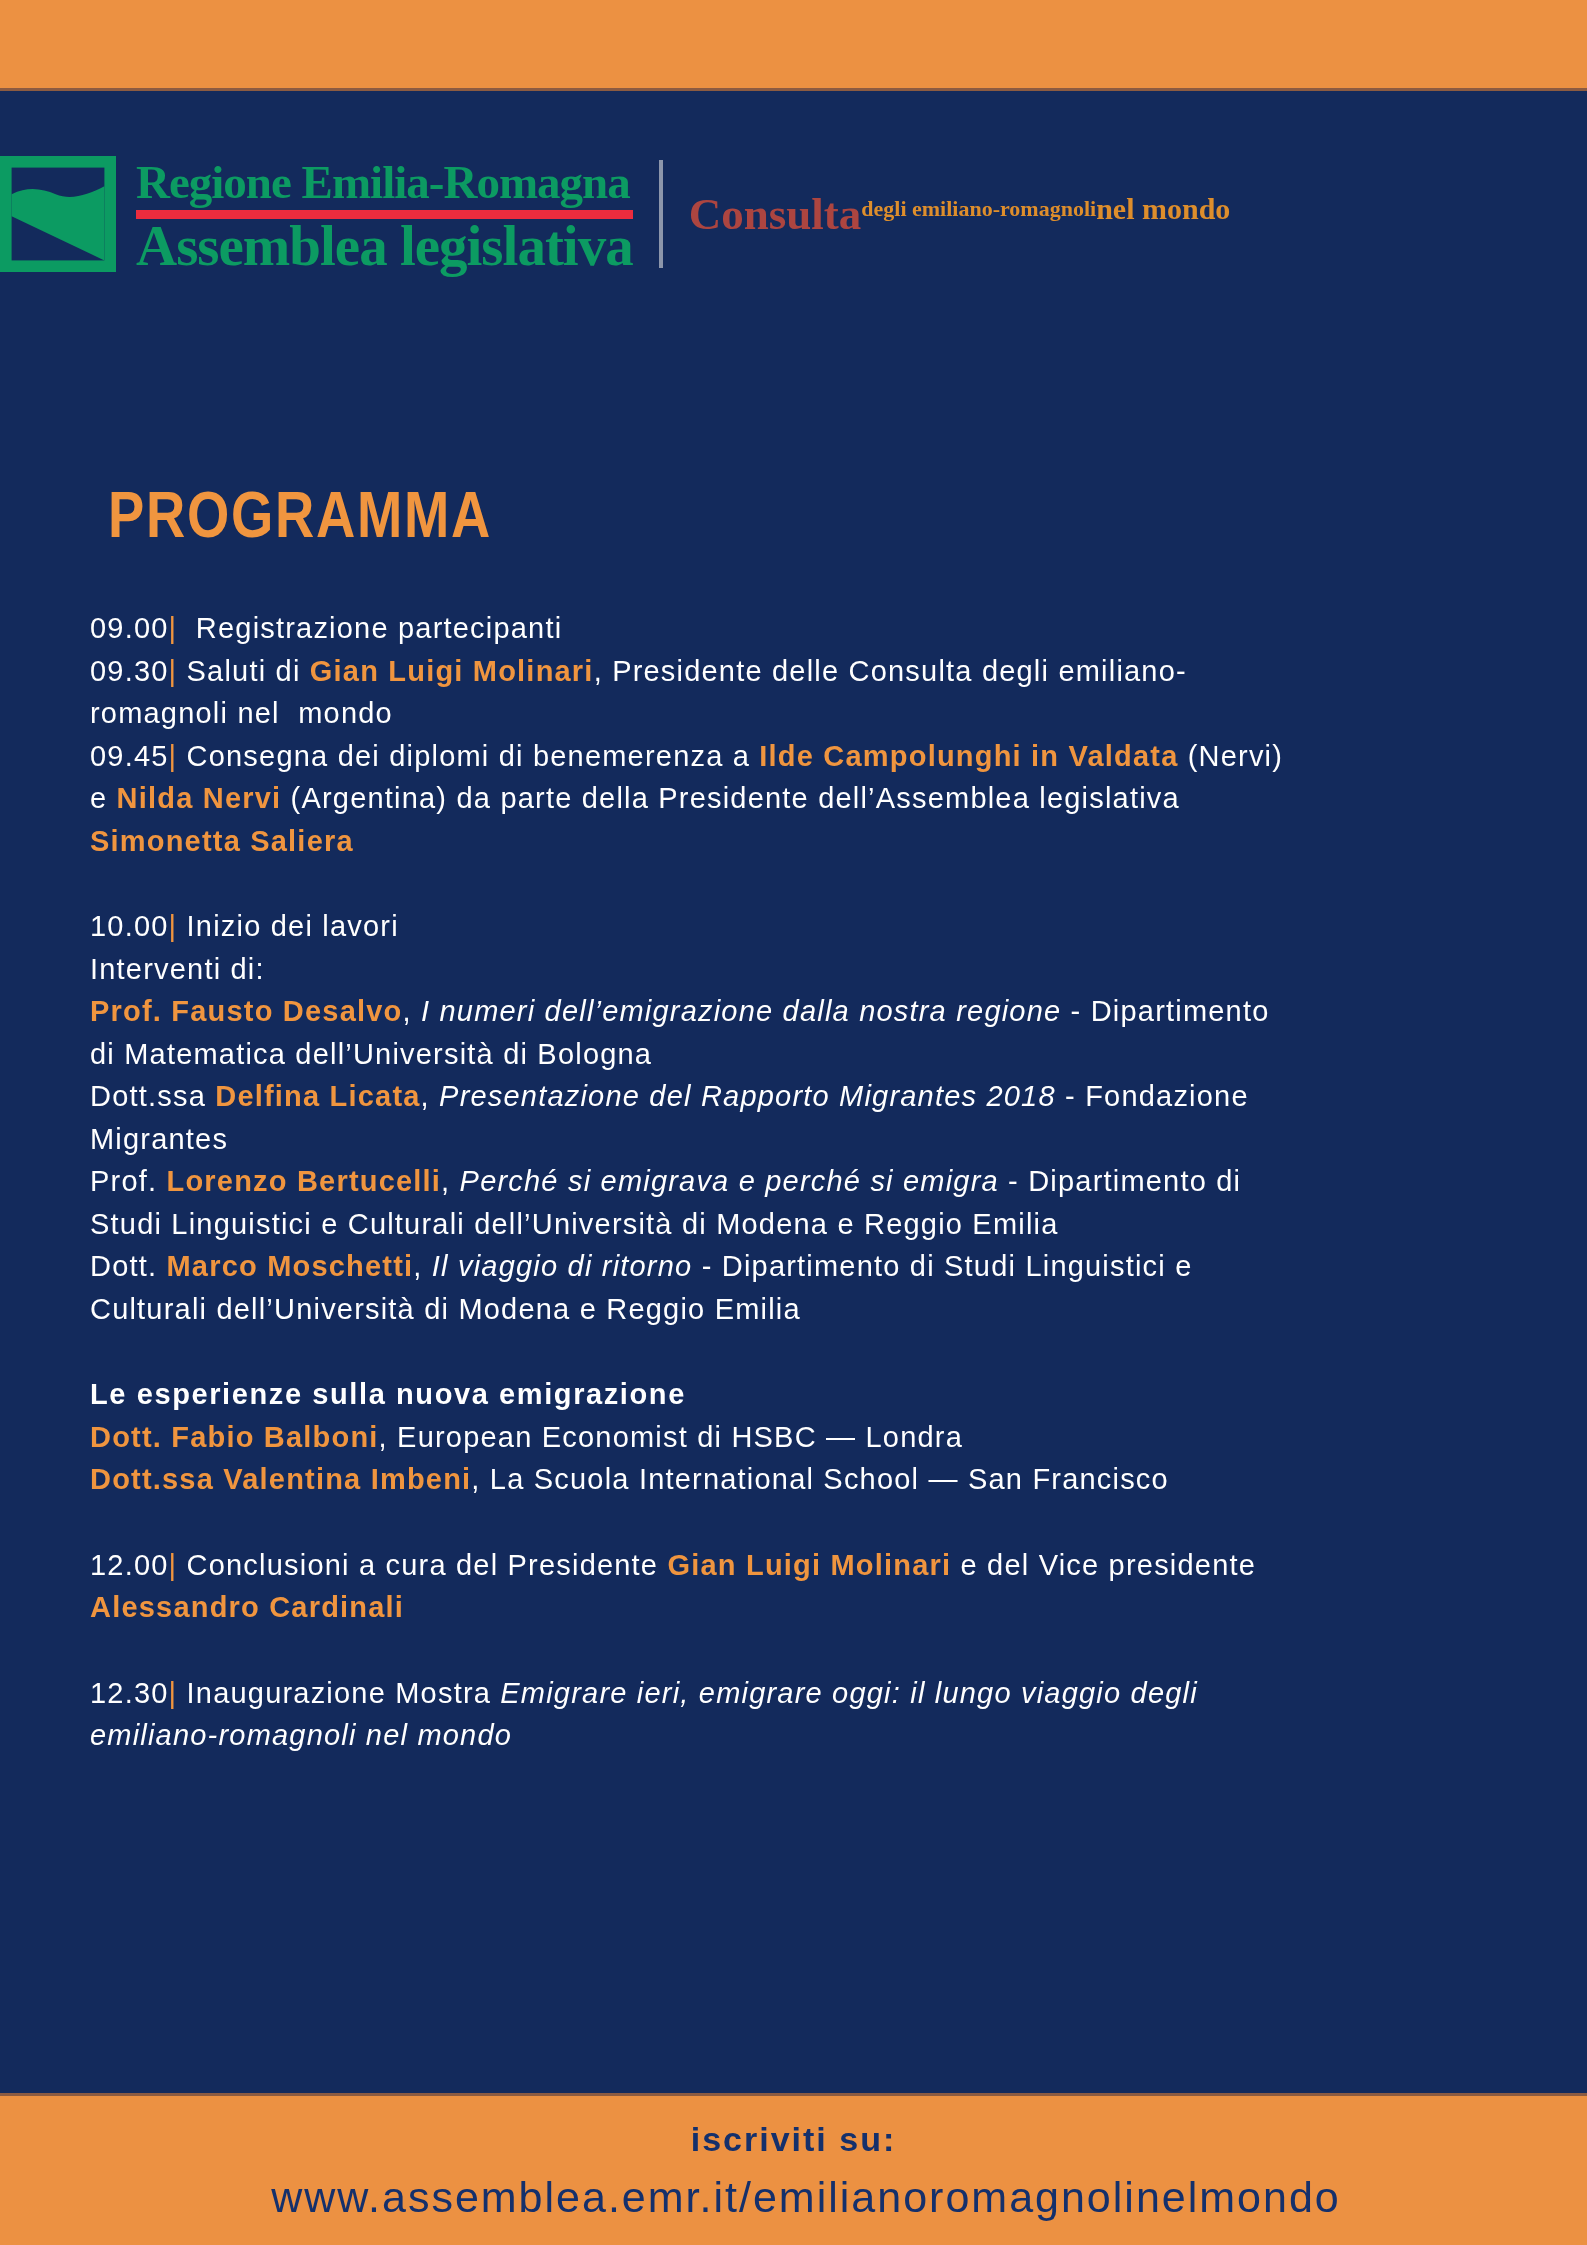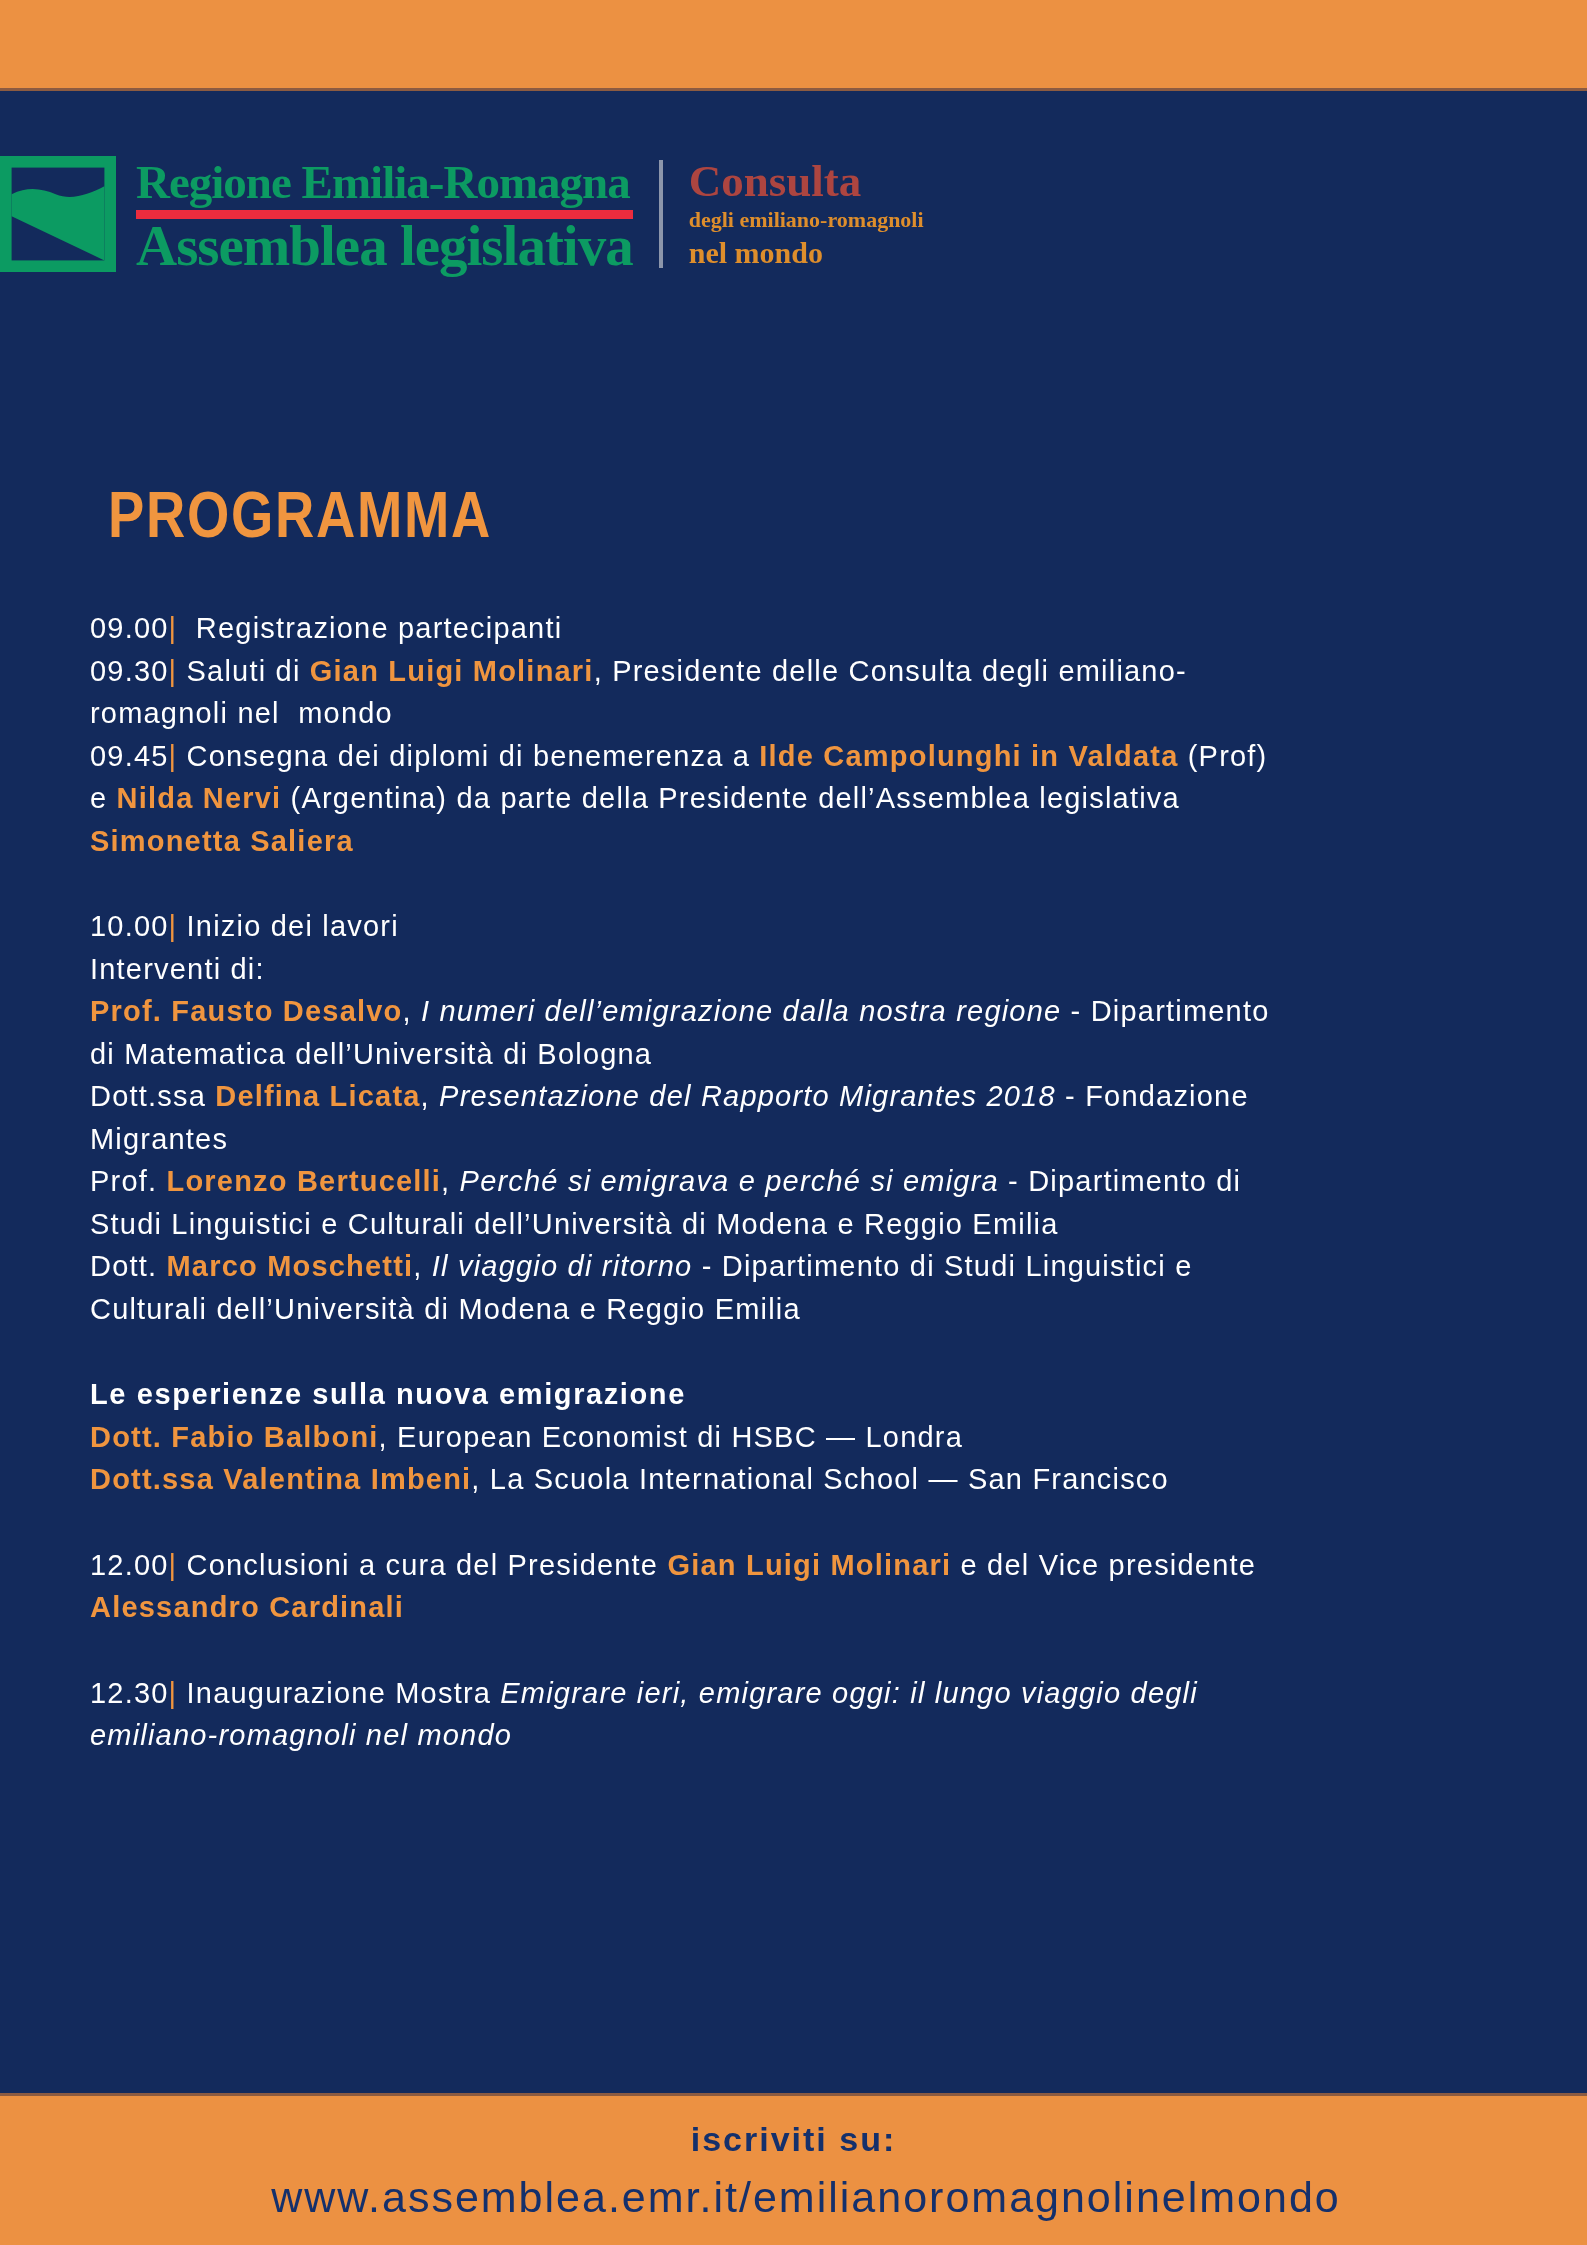--- a/index.html
+++ b/index.html
@@ -8,21 +8,21 @@
 
   .top-bar{height:88px;background:#EC9142;border-bottom:3px solid rgba(62,48,66,.55);flex:none;}
 
   .logo-row{margin-top:62px;display:flex;justify-content:flex-start;align-items:center;gap:20px;}
   .logo-mark{width:116px;height:122px;flex:none;}
   .logo-region{display:flex;flex-direction:column;}
   .logo-region .l1{font-family:"Liberation Serif",serif;font-weight:bold;color:#0C9B62;font-size:47px;line-height:48px;letter-spacing:-1px;white-space:pre;}
   .logo-region .redbar{height:9px;background:#EC2C3E;margin:4px 0 3px 0;}
   .logo-region .l2{font-family:"Liberation Serif",serif;font-weight:bold;color:#0C9B62;font-size:57px;line-height:48px;letter-spacing:-1px;white-space:pre;}
   .logo-divider{width:4px;height:108px;background:#8C96AB;flex:none;margin:0 6px;}
-  .logo-consulta{display:flex;flex-direction:column;font-family:"Liberation Serif",serif;font-weight:bold;}
+  .logo-consulta{display:flex;flex-direction:row;font-family:"Liberation Serif",serif;font-weight:bold;}
   .logo-consulta .c1{color:#AD4540;font-size:45px;line-height:44px;}
   .logo-consulta .c2{color:#DE8E2C;font-size:22px;line-height:33px;}
   .logo-consulta .c3{color:#DE8E2C;font-size:30px;line-height:33px;}
 
   .title{margin:212px 0 0 108px;color:#F0953F;font-size:64px;font-weight:800;letter-spacing:2px;line-height:56px;transform:scaleX(.85);transform-origin:left center;white-space:pre;}
 
   .program{margin:64px 60px 0 90px;color:#FFFFFF;font-size:29px;line-height:42.5px;letter-spacing:1.2px;}
   .line{white-space:pre;}
   .line.gap{margin-top:43px;}
   .r-w{color:#FFFFFF;}
@@ -60,21 +60,21 @@
       <div class="c3">nel mondo</div>
     </div>
   </div>
 
   <div class="title">PROGRAMMA</div>
 
   <div class="program">
       <div class="line"><span class="r-w">09.00</span><span class="r-p">|</span><span class="r-w">  Registrazione partecipanti</span></div>
       <div class="line"><span class="r-w">09.30</span><span class="r-p">|</span><span class="r-w"> Saluti di </span><span class="r-o">Gian Luigi Molinari</span><span class="r-w">, Presidente delle Consulta degli emiliano-</span></div>
       <div class="line"><span class="r-w">romagnoli nel  mondo</span></div>
-      <div class="line"><span class="r-w">09.45</span><span class="r-p">|</span><span class="r-w"> Consegna dei diplomi di benemerenza a </span><span class="r-o">Ilde Campolunghi in Valdata</span><span class="r-w"> (Prof)</span></div>
+      <div class="line"><span class="r-w">09.45</span><span class="r-p">|</span><span class="r-w"> Consegna dei diplomi di benemerenza a </span><span class="r-o">Ilde Campolunghi in Valdata</span><span class="r-w"> (Nervi)</span></div>
       <div class="line"><span class="r-w">e </span><span class="r-o">Nilda Nervi</span><span class="r-w"> (Argentina) da parte della Presidente dell’Assemblea legislativa</span></div>
       <div class="line"><span class="r-o">Simonetta Saliera</span></div>
       <div class="line gap"><span class="r-w">10.00</span><span class="r-p">|</span><span class="r-w"> Inizio dei lavori</span></div>
       <div class="line"><span class="r-w">Interventi di:</span></div>
       <div class="line"><span class="r-o">Prof. Fausto Desalvo</span><span class="r-w">, </span><span class="r-i">I numeri dell’emigrazione dalla nostra regione</span><span class="r-w"> - Dipartimento</span></div>
       <div class="line"><span class="r-w">di Matematica dell’Università di Bologna</span></div>
       <div class="line"><span class="r-w">Dott.ssa </span><span class="r-o">Delfina Licata</span><span class="r-w">, </span><span class="r-i">Presentazione del Rapporto Migrantes 2018</span><span class="r-w"> - Fondazione</span></div>
       <div class="line"><span class="r-w">Migrantes</span></div>
       <div class="line"><span class="r-w">Prof. </span><span class="r-o">Lorenzo Bertucelli</span><span class="r-w">, </span><span class="r-i">Perché si emigrava e perché si emigra</span><span class="r-w"> - Dipartimento di</span></div>
       <div class="line"><span class="r-w">Studi Linguistici e Culturali dell’Università di Modena e Reggio Emilia</span></div>

